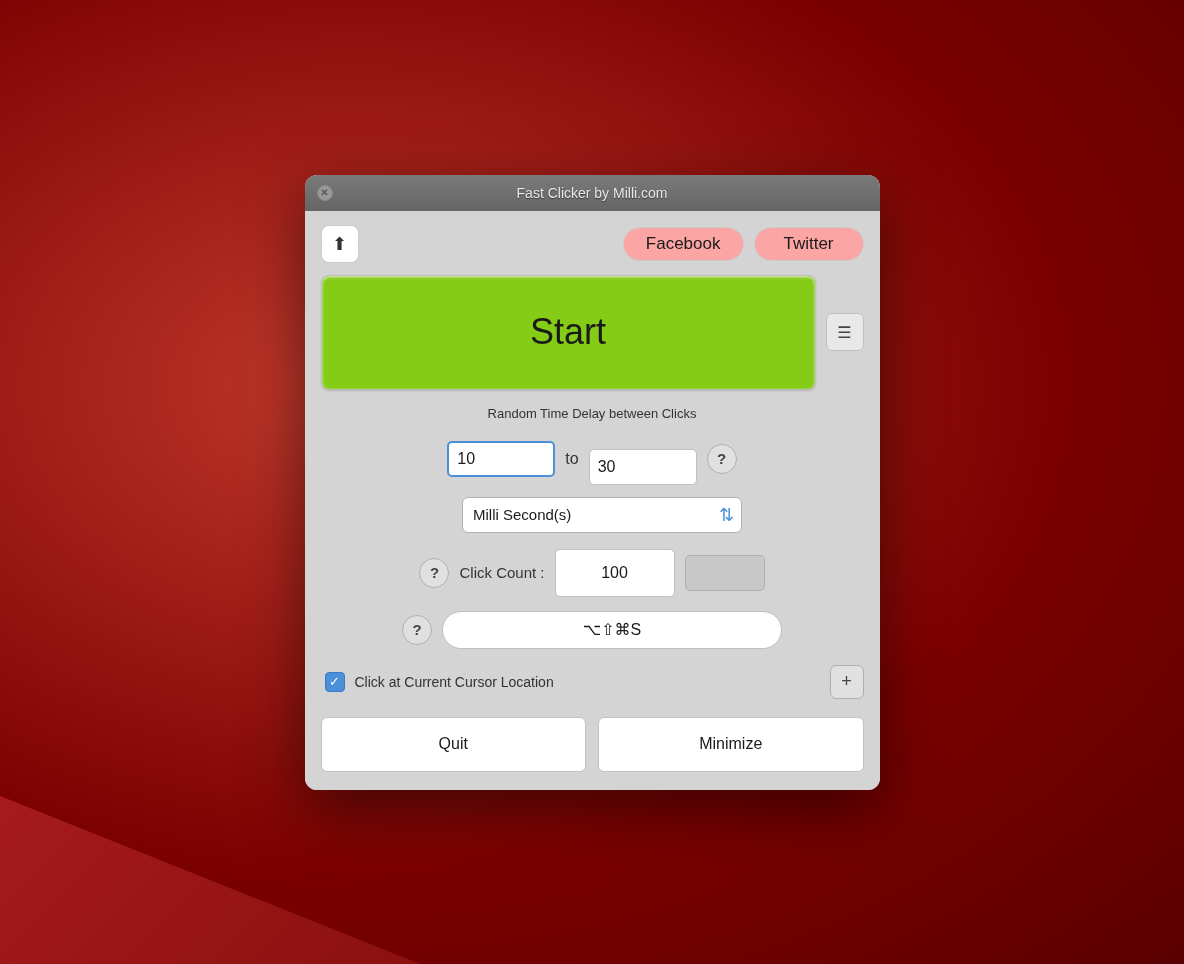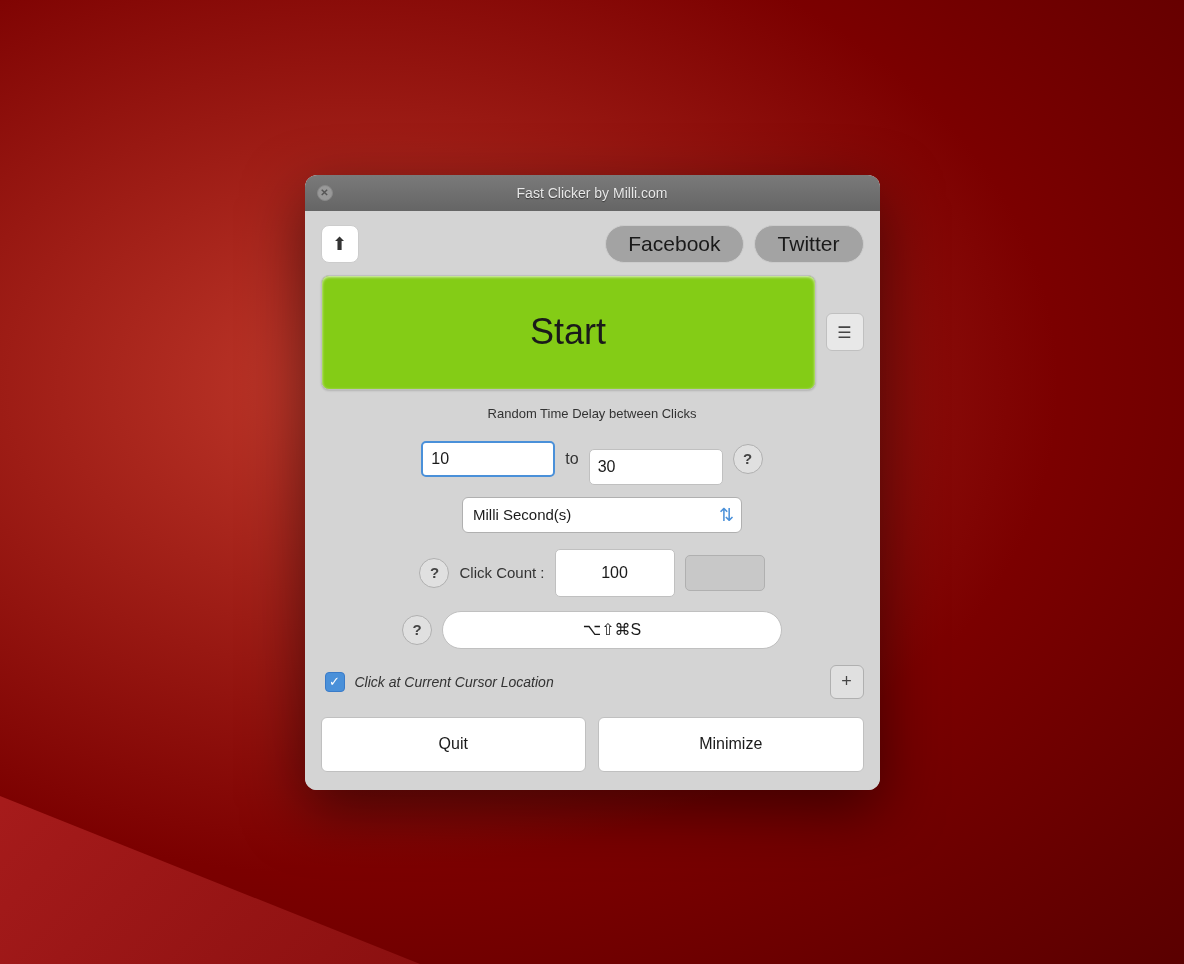--- a/index.html
+++ b/index.html
@@ -96,25 +96,25 @@
       justify-content: center;
       cursor: pointer;
       color: #333;
       font-size: 18px;
       flex-shrink: 0;
     }
 
     .toolbar-spacer { flex: 1; }
 
     .social-btn {
-      background: #a3a3a3;
+      background: #fca5a5;
       border: 1.5px solid #ccc;
       border-radius: 20px;
       padding: 6px 22px;
-      font-size: 21px;
+      font-size: 17px;
       font-weight: 500;
       color: #1a1a1a;
       cursor: pointer;
       min-width: 110px;
       text-align: center;
     }
 
     
     .start-row {
       display: flex;
@@ -164,21 +164,21 @@
 
     .delay-row {
       display: flex;
       align-items: center;
       gap: 10px;
       margin-bottom: 12px;
       justify-content: center;
     }
 
     .delay-input {
-      width: 134px;
+      width: 108px;
       height: 36px;
       border: 2px solid #4a90d9;
       border-radius: 5px;
       background: white;
       font-size: 16px;
       padding: 0 8px;
       color: #1a1a1a;
       outline: none;
     }
 
@@ -323,21 +323,20 @@
       justify-content: center;
       cursor: pointer;
       flex-shrink: 0;
       color: white;
       font-size: 13px;
     }
 
     .checkbox-label {
       font-size: 14px;
       color: #333;
-      font-style: italic;
     }
 
     .plus-btn {
       width: 34px;
       height: 34px;
       background: #e0e0e0;
       border: 1.5px solid #b0b0b0;
       border-radius: 6px;
       display: flex;
       align-items: center;

